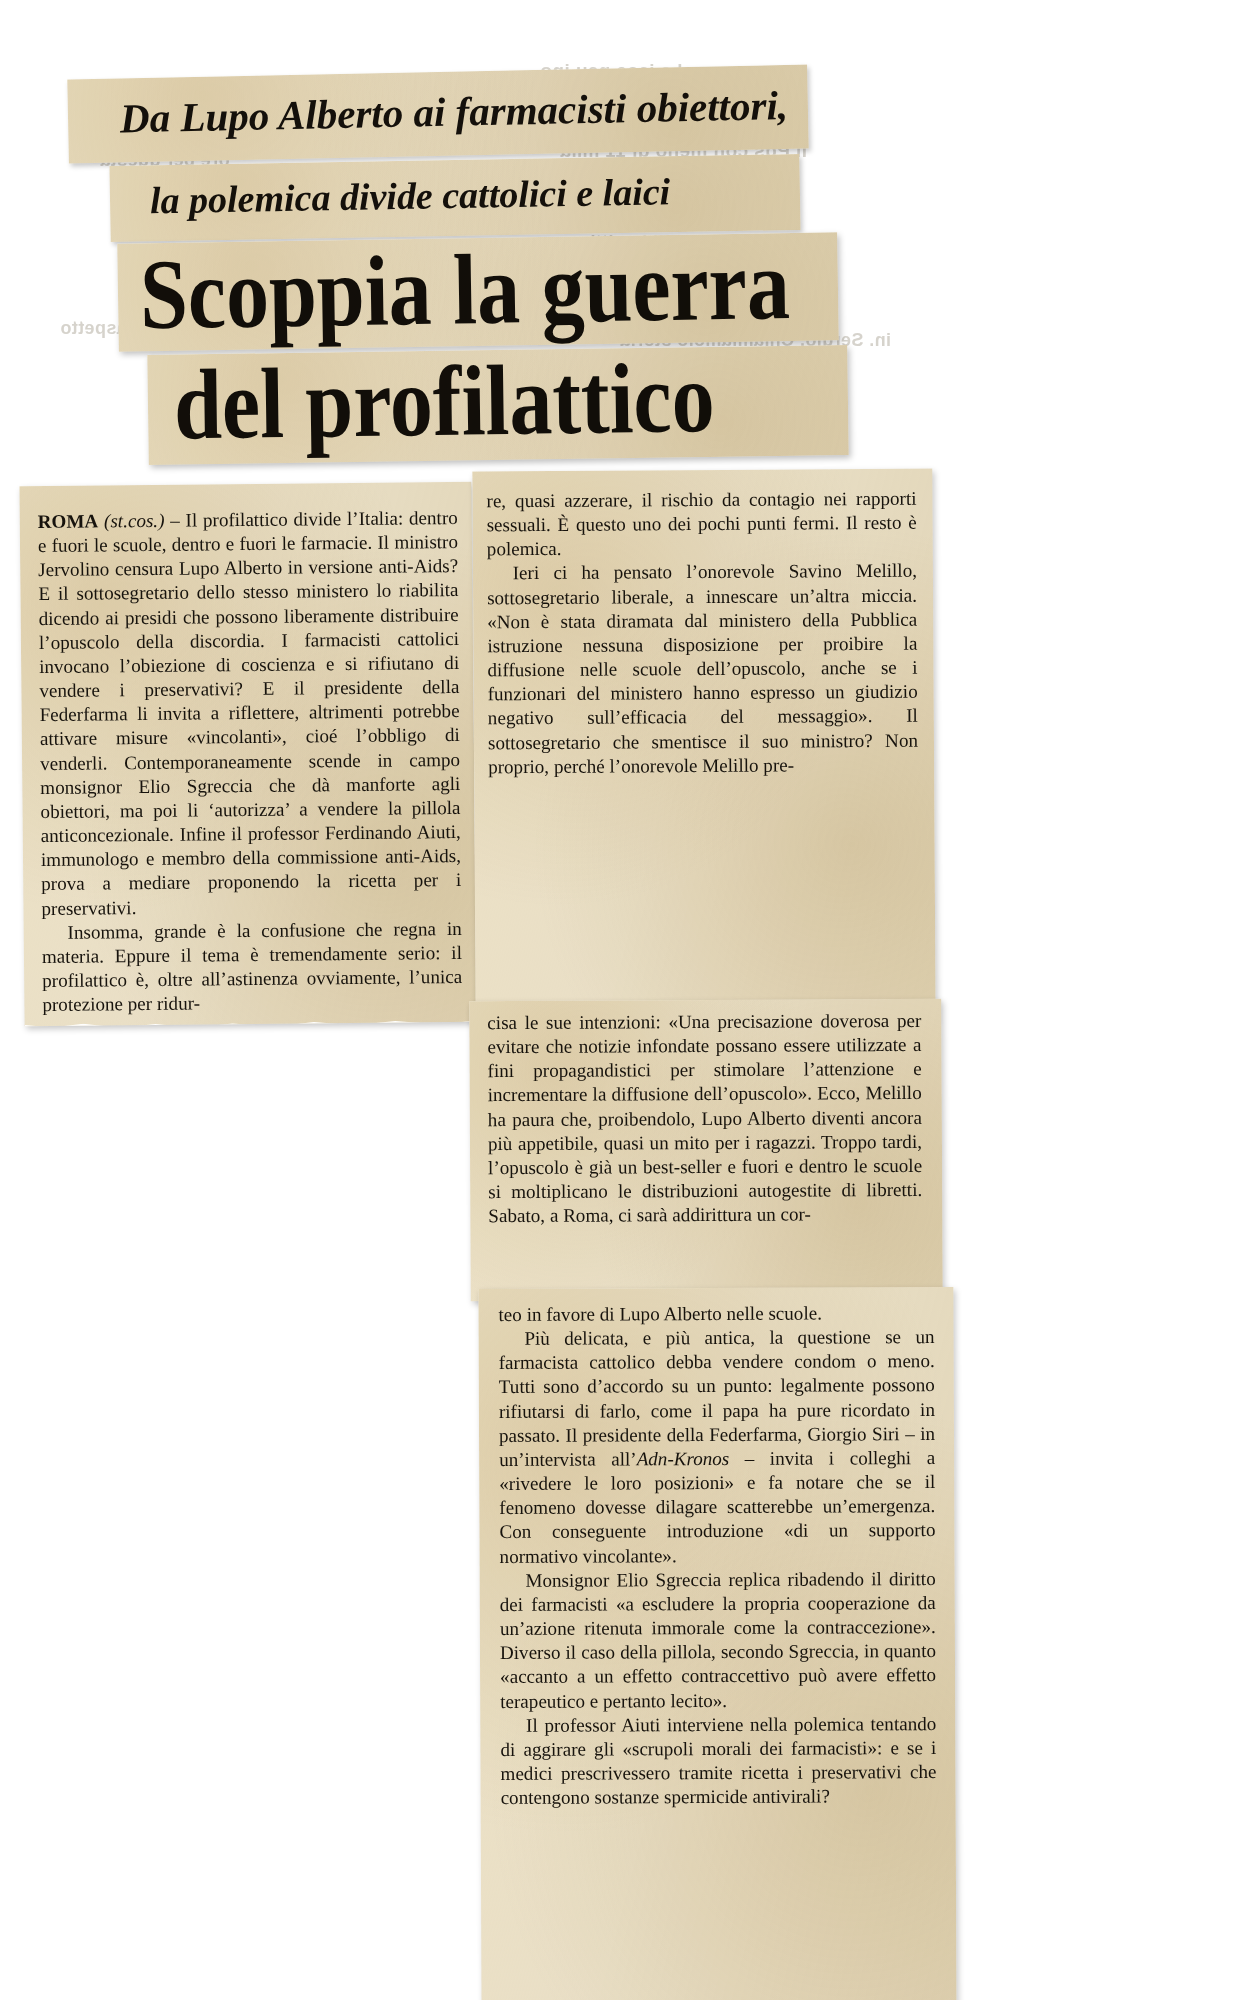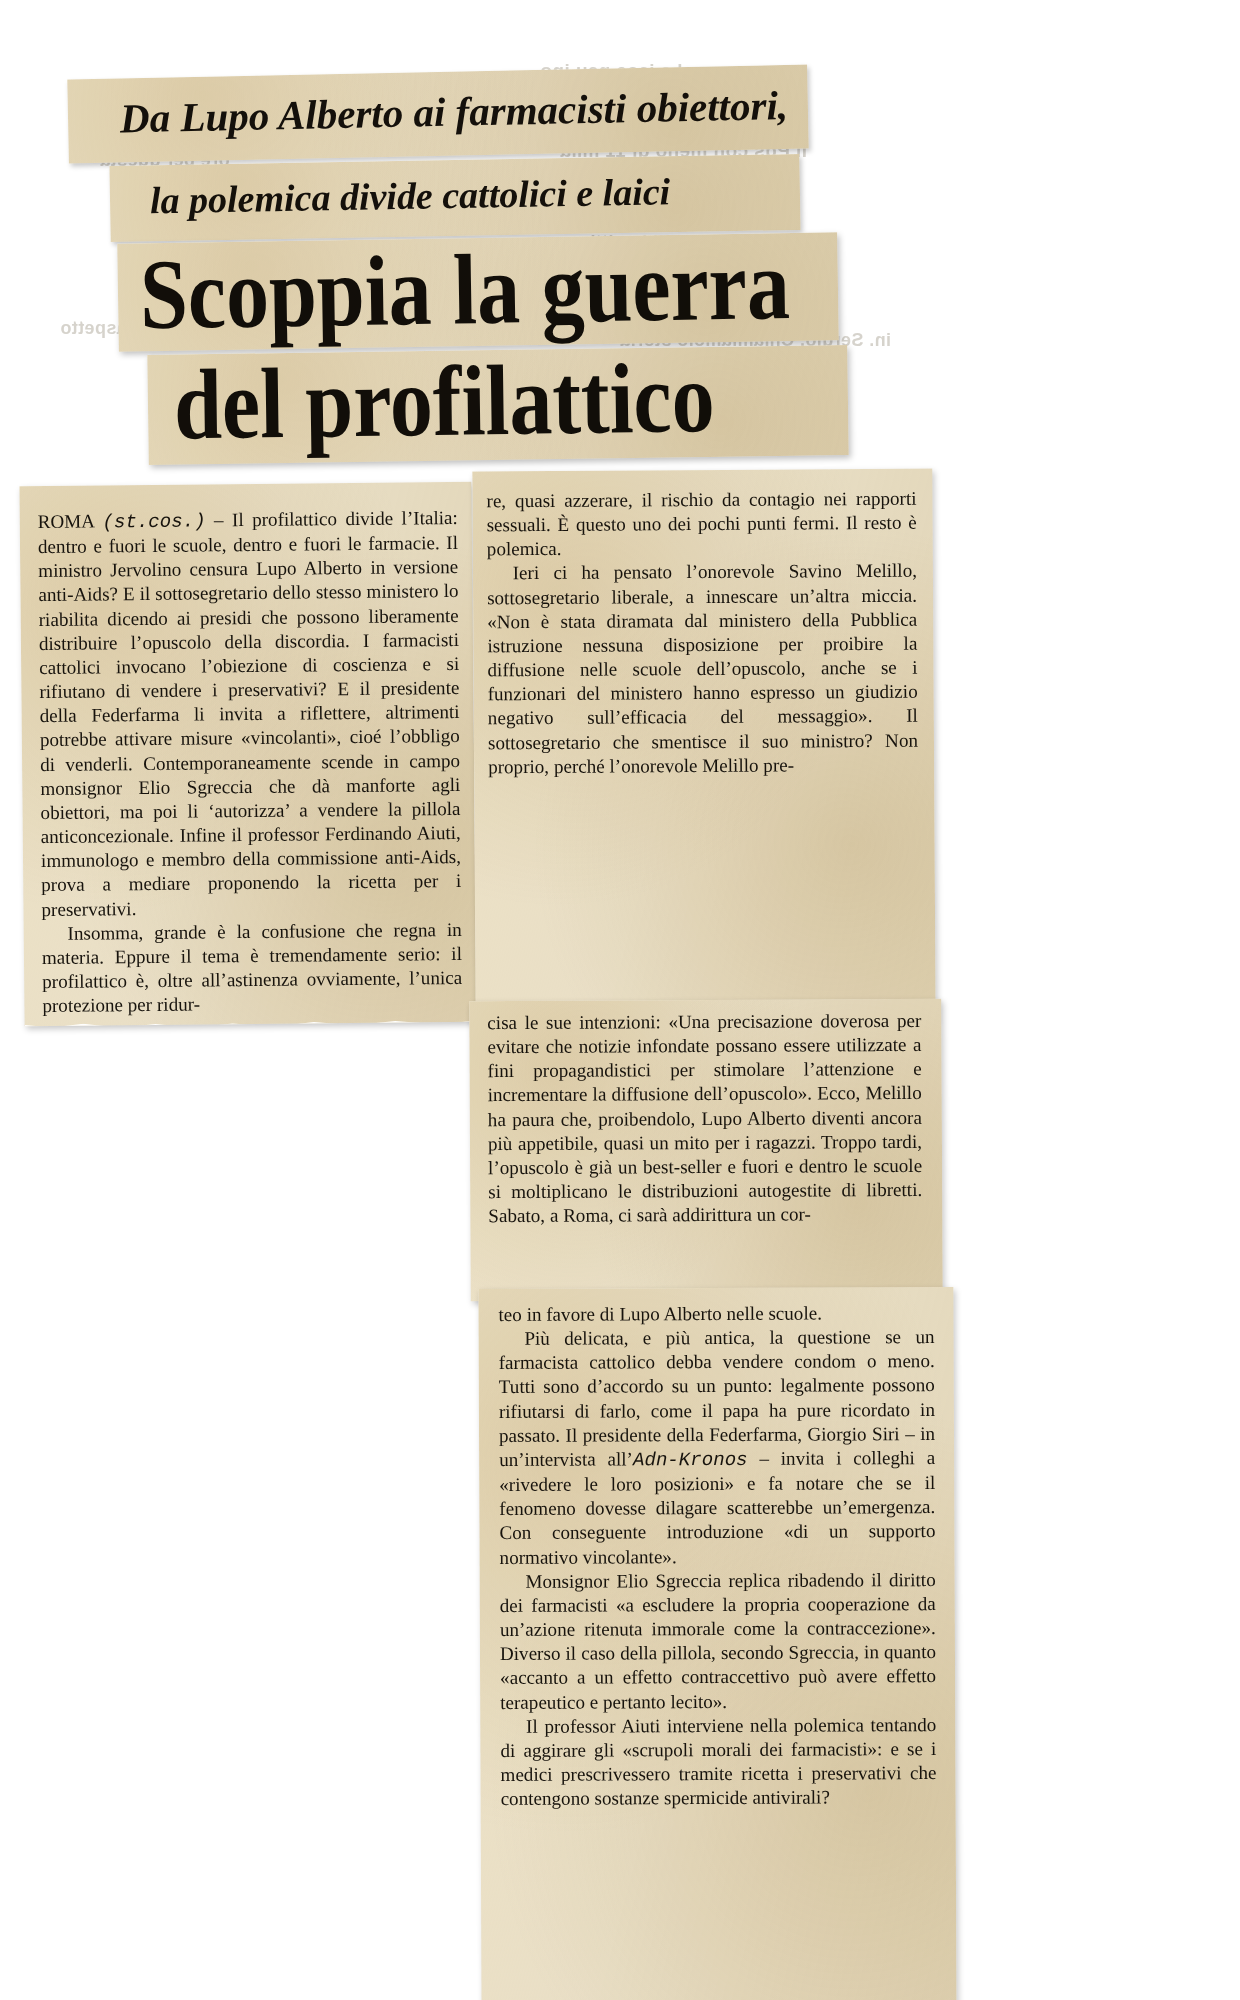--- a/index.html
+++ b/index.html
@@ -131,22 +131,22 @@
     text-justify: inter-word;
     hyphens: manual;
     font-size: 19.1px;
     line-height: 24.15px;
     color: #17130d;
     z-index: 3;
   }
   .col p { margin: 0; }
   .col p + p { text-indent: 1.35em; }
   .col .lead { text-indent: 0; }
-  .col i { font-style: italic; font-family: Liberation Mono, monospace; }
-  .col b { font-weight: 400; }
+  .col i { font-style: italic; }
+  .col b { font-weight: 700; }
 
   #clipLeft  { left: 22px;  top: 484px;  width: 452px; height: 540px; transform: rotate(-0.55deg); }
   #clipRight { left: 474px; top: 470px;  width: 460px; height: 552px; transform: rotate(-0.35deg); }
   #clipMidR  { left: 470px; top: 1000px; width: 472px; height: 300px; transform: rotate(-0.3deg);  }
   #clipBot   { left: 480px; top: 1288px; width: 475px; height: 740px; transform: rotate(-0.25deg); }
 
   #colLeft  { left: 18px; top: 24px;  width: 420px; }
   #colRight { left: 14px; top: 18px;  width: 430px; }
   #colMidR  { left: 18px; top: 10px;  width: 434px; }
   #colBot   { left: 20px; top: 14px;  width: 436px; }

